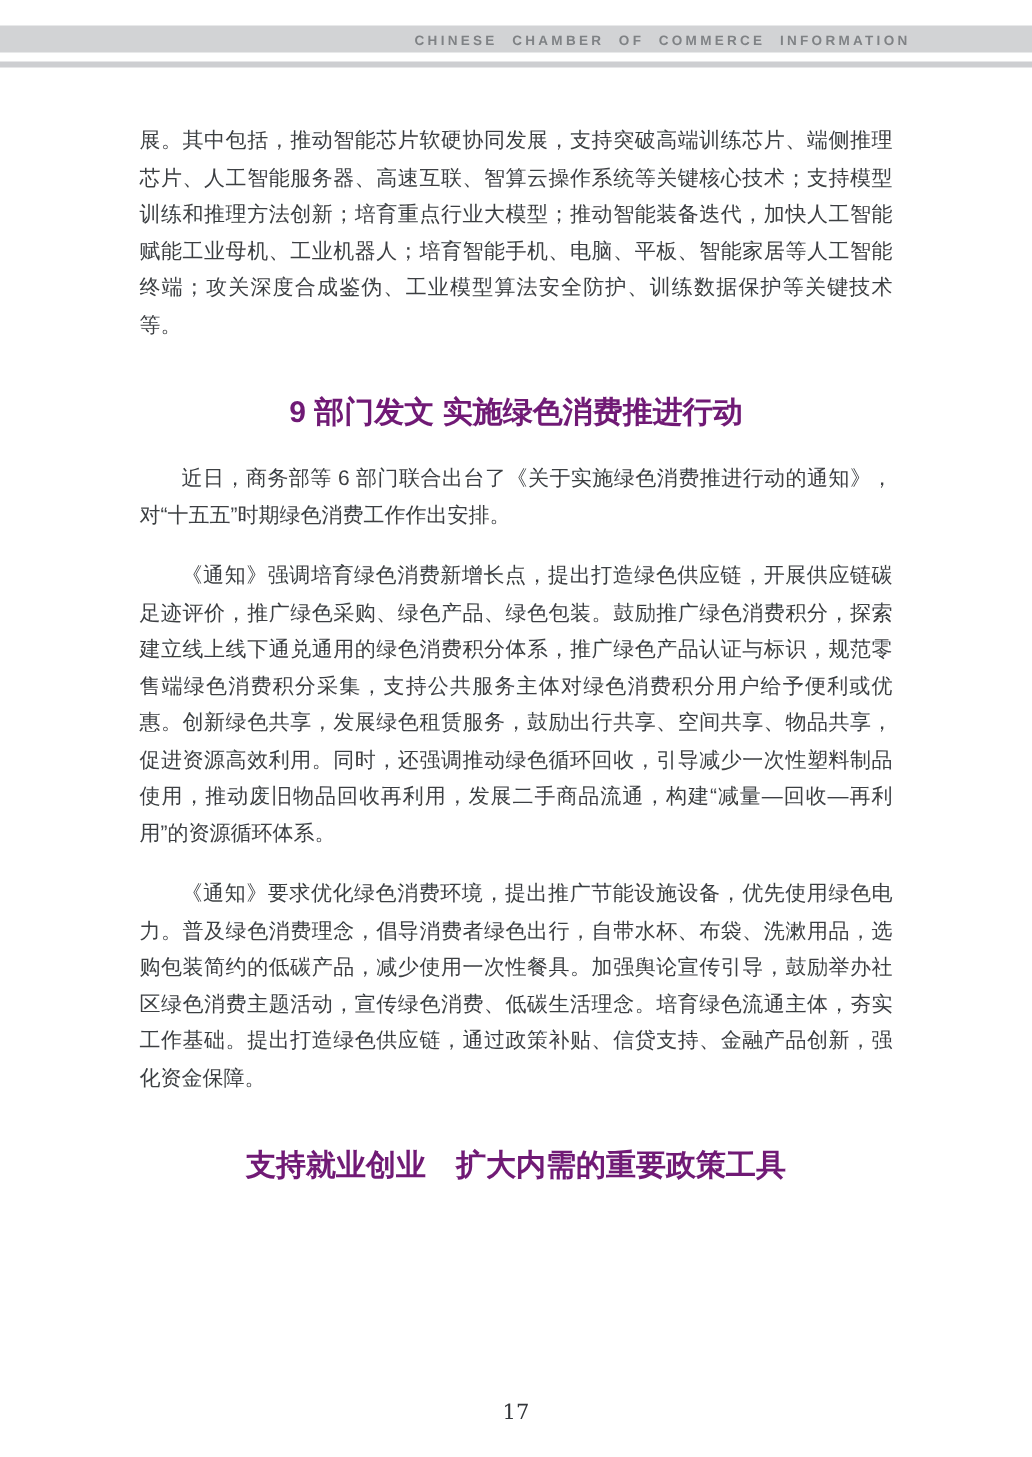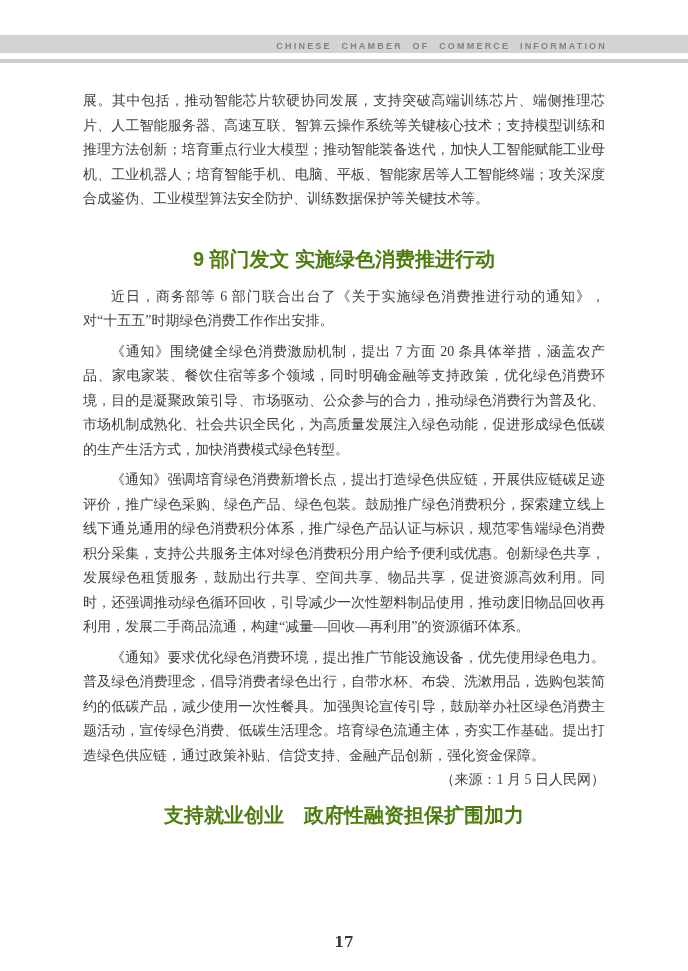--- a/index.html
+++ b/index.html
@@ -7,21 +7,21 @@
     position: relative;
     width: 688px;
     height: 971px;
     margin: 0 auto;
     background: #ffffff;
     font-family: "Liberation Sans", sans-serif;
     overflow: hidden;
   }
   
   .banner {
-    margin-top: 35px;
+    margin-top: 17px;
     height: 18px;
     line-height: 18px;
     background: #d2d3d5;
     text-align: right;
     padding-right: 81px;
     box-sizing: border-box;
   }
   .banner-text {
     font-size: 9px;
     font-weight: bold;
@@ -37,53 +37,51 @@
   }
   
   .content {
     padding: 20px 77px 0 77px;
     font-size: 14px;
     line-height: 24.5px;
     color: #3c3f42;
     text-align: justify;
   }
   .para {
-    margin: 6px;
+    margin: 16px;
     text-indent: 2em;
     clear: both;
-    font-family: Liberation Serif, serif;
   }
   .para.noindent { text-indent: 0; }
   .source {
     float: right;
     text-indent: 0;
   }
   .article-title {
     clear: both;
     font-size: 20px;
     line-height: 30px;
     font-weight: bold;
-    color: #4d7c0f;
+    color: #701a75;
     text-align: center;
     text-indent: 0;
     margin: 32px 0 11px 0;
   }
   
   .page-footer {
     position: absolute;
     left: 0;
     right: 0;
     bottom: 20px;
     text-align: center;
   }
   .page-number {
     font-family: "DejaVu Serif", serif;
     font-size: 14px;
     color: #33363a;
-    font-weight: bold;
   }
 </style>
 </head>
 <body>
 
 <div class="page">
 
   <header>
     <div class="banner">
       <span class="banner-text">CHINESE CHAMBER OF COMMERCE INFORMATION</span>
@@ -98,33 +96,29 @@
         <span>展。其中包括，推动智能芯片软硬协同发展，支持突破高端训练芯片、端侧推理芯片、人工智能服务器、高速互联、智算云操作系统等关键核心技术；支持模型训练和推理方法创新；培育重点行业大模型；推动智能装备迭代，加快人工智能赋能工业母机、工业机器人；培育智能手机、电脑、平板、智能家居等人工智能终端；攻关深度合成鉴伪、工业模型算法安全防护、训练数据保护等关键技术等。</span>
       </p>
     </section>
 
     <section>
       <h2 class="article-title">9 部门发文 实施绿色消费推进行动</h2>
       <p class="para">
         <span>近日，商务部等 6 部门联合出台了《关于实施绿色消费推进行动的通知》，对“十五五”时期绿色消费工作作出安排。</span>
       </p>
       <p class="para">
-        <span>《通知》围绕健全绿色消费激励机制，提出 7 方面 20 条具体举措，涵盖农产品、家电家装、餐饮住宿等多个领域，同时明确金融等支持政策，优化绿色消费环境，目的是凝聚政策引导、市场驱动、公众参与的合力，推动绿色消费行为普及化、市场机制成熟化、社会共识全民化，为高质量发展注入绿色动能，促进形成绿色低碳的生产生活方式，加快消费模式绿色转型。</span>
-      </p>
-      <p class="para">
         <span>《通知》强调培育绿色消费新增长点，提出打造绿色供应链，开展供应链碳足迹评价，推广绿色采购、绿色产品、绿色包装。鼓励推广绿色消费积分，探索建立线上线下通兑通用的绿色消费积分体系，推广绿色产品认证与标识，规范零售端绿色消费积分采集，支持公共服务主体对绿色消费积分用户给予便利或优惠。创新绿色共享，发展绿色租赁服务，鼓励出行共享、空间共享、物品共享，促进资源高效利用。同时，还强调推动绿色循环回收，引导减少一次性塑料制品使用，推动废旧物品回收再利用，发展二手商品流通，构建“减量—回收—再利用”的资源循环体系。</span>
       </p>
       <p class="para">
         <span>《通知》要求优化绿色消费环境，提出推广节能设施设备，优先使用绿色电力。普及绿色消费理念，倡导消费者绿色出行，自带水杯、布袋、洗漱用品，选购包装简约的低碳产品，减少使用一次性餐具。加强舆论宣传引导，鼓励举办社区绿色消费主题活动，宣传绿色消费、低碳生活理念。培育绿色流通主体，夯实工作基础。提出打造绿色供应链，通过政策补贴、信贷支持、金融产品创新，强化资金保障。</span>
-        <span class="source">（来源：1 月 5 日人民网）</span>
       </p>
     </section>
 
     <section>
-      <h2 class="article-title">支持就业创业　政府性融资担保扩围加力</h2>
+      <h2 class="article-title">支持就业创业　扩大内需的重要政策工具</h2>
     </section>
 
   </main>
 
   <footer class="page-footer">
     <span class="page-number">17</span>
   </footer>
 
 </div>
 

